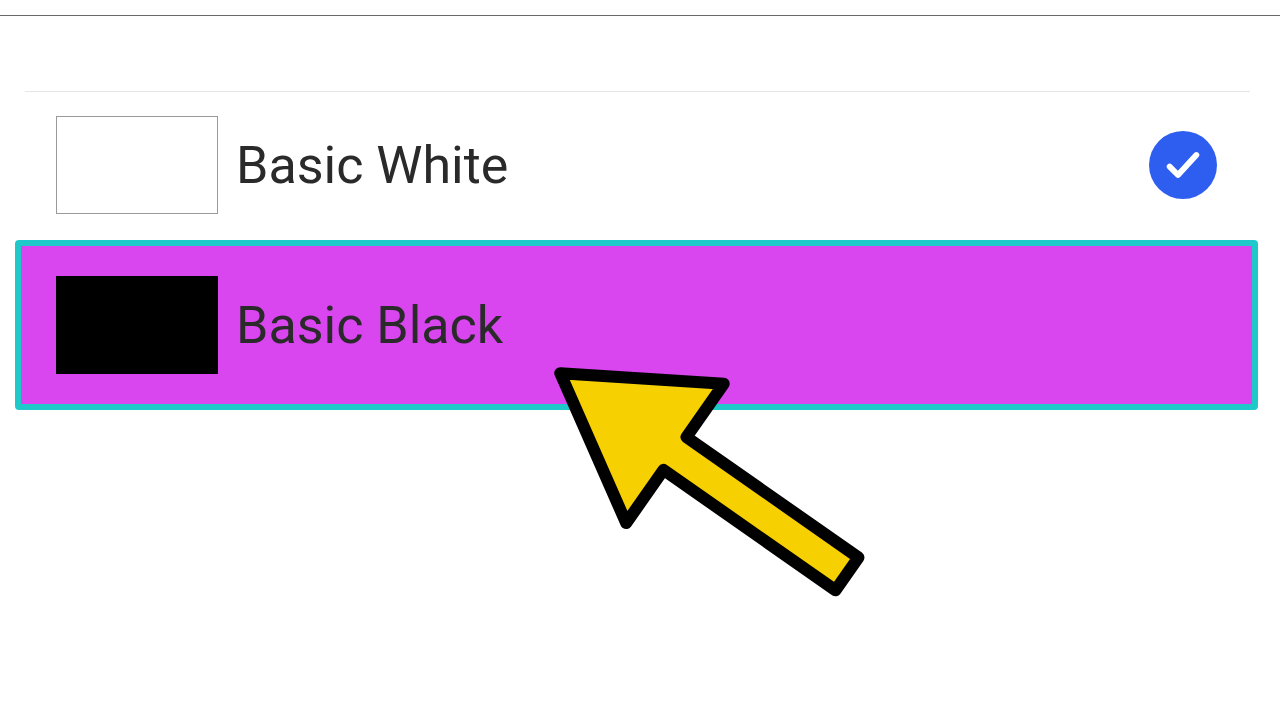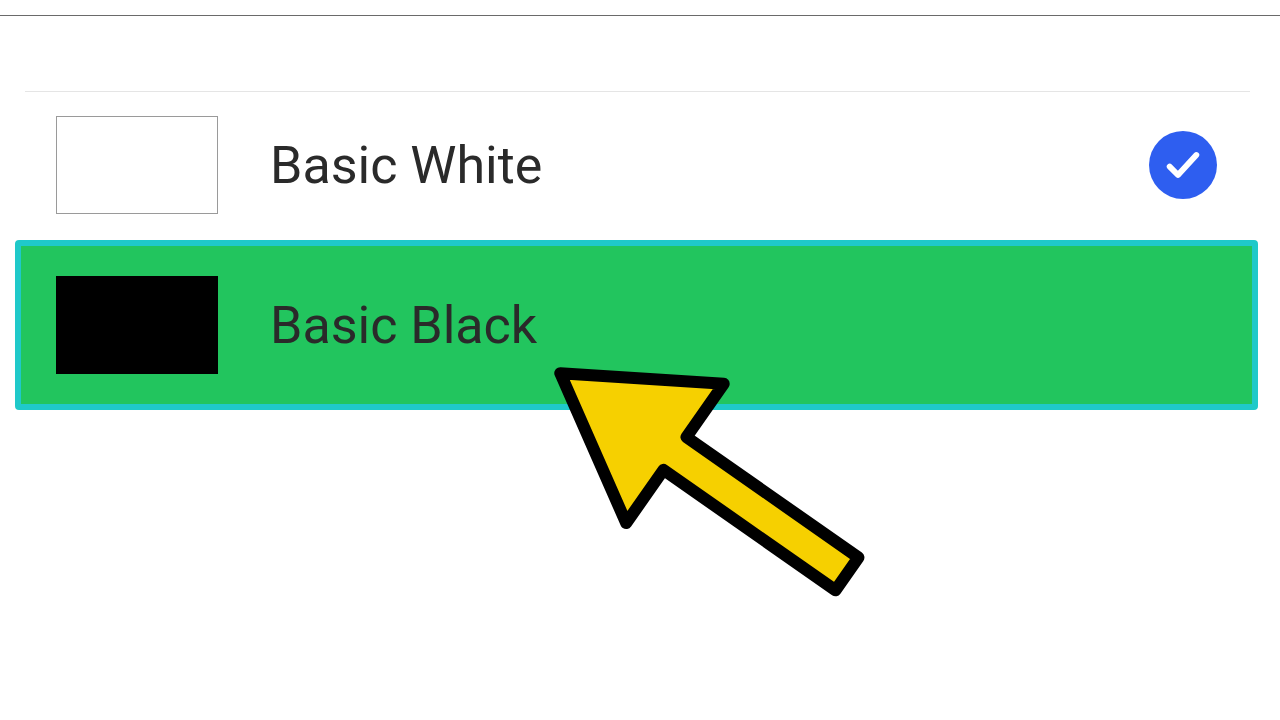--- a/index.html
+++ b/index.html
@@ -34,29 +34,28 @@
     .option-row {
       position: absolute;
       left: 15px;
       right: 22px;
       display: flex;
       align-items: center;
       padding: 0 35px 0 35px;
       height: 170px;
       border: 6px solid transparent;
       border-radius: 4px;
-      gap: 34px;
     }
     .option-row.row-1 {
       top: 80px;
     }
     .option-row.row-2 {
       top: 240px;
       border-color: #1fc9c9;
-      background: #22c55e;
+      background: #d946ef;
     }
     .swatch {
       width: 162px;
       height: 98px;
       border: 1px solid #9a9a9a;
       flex-shrink: 0;
     }
     .swatch.white {
       background: #ffffff;
     }

